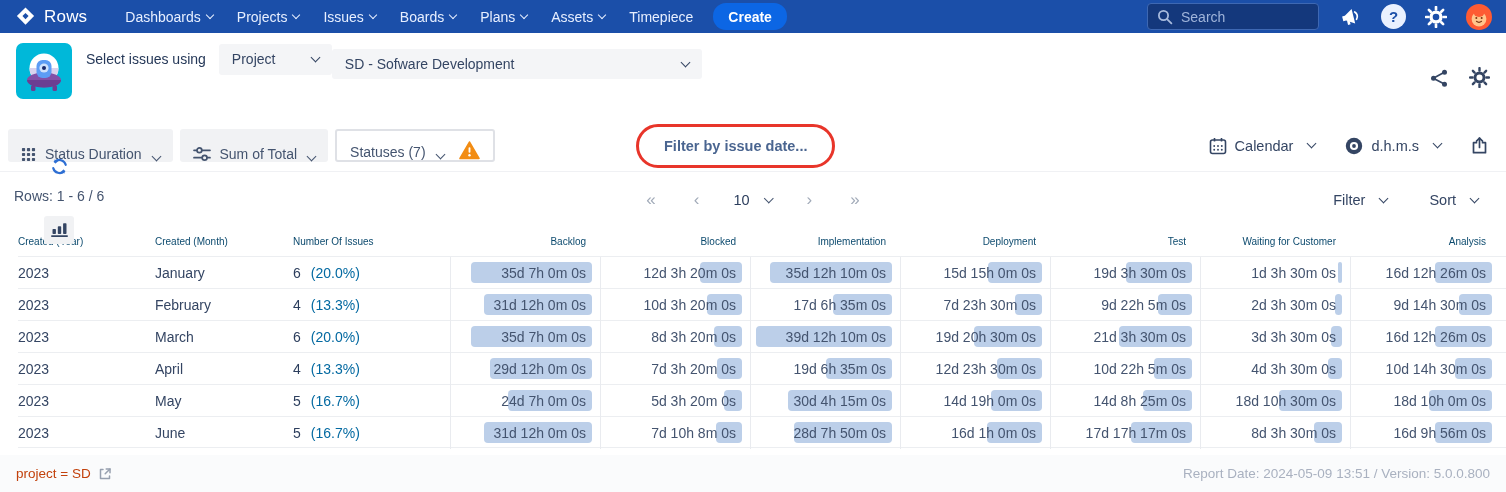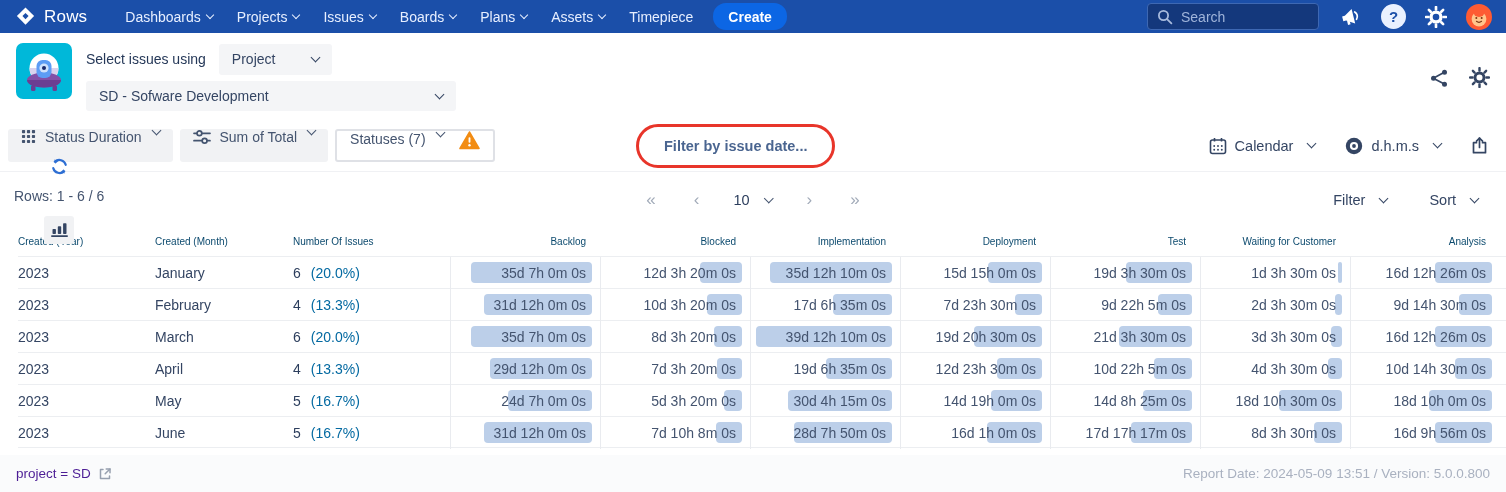--- a/index.html
+++ b/index.html
@@ -19,32 +19,32 @@
   .nav-right { margin-left: auto; display: flex; align-items: center; gap: 19px; }
   .searchbox { width: 172px; height: 27px; background: #14387C; border: 1.6px solid #3E68B3; border-radius: 4px; display: flex; align-items: center; padding: 0 9px; gap: 8px; }
   .searchbox input { background: transparent; border: none; outline: none; color: #DCE7FB; font-size: 14px; width: 120px; font-family: inherit; }
   .searchbox input::placeholder { color: #9FB4DA; }
   .nav-icon { display: flex; align-items: center; justify-content: center; cursor: pointer; }
   .help-circle { width: 25px; height: 25px; border-radius: 50%; background: #EAF1FF; color: #1B4FA9; font-weight: 700; font-size: 15px; display: flex; align-items: center; justify-content: center; }
 
   
   .app-header { display: flex; align-items: flex-start; padding: 10px 16px 0 16px; height: 88px; }
   .app-icon { width: 56px; height: 56px; flex: 0 0 56px; }
-  .sel-col { margin-left: 14px; display: flex; flex-direction: column; }
+  .sel-col { margin-left: 14px; display: flex; flex-direction: row; }
   .sel-row1 { display: flex; align-items: center; gap: 13px; height: 32px; }
   .sel-label { font-size: 14px; color: #253858; }
   .dd-btn { background: #F4F5F7; border: none; border-radius: 3px; height: 31px; display: flex; align-items: center; color: #344563; font-size: 14px; padding: 0 13px; cursor: pointer; font-family: inherit; }
   .dd-mode { width: 113px; justify-content: space-between; }
   .dd-project { width: 370px; justify-content: space-between; height: 30px; margin-top: 6px; }
   .hdr-actions { margin-left: auto; display: flex; align-items: center; gap: 20px; color: #344563; margin-top: 24px; }
 
   
   .toolbar { display: flex; align-items: center; padding: 8px 8px 9px 8px; position: relative; border-bottom: 1px solid #F0F1F4; }
   .tb-left { display: flex; align-items: center; gap: 7px; }
-  .tb-btn { height: 33px; display: flex; align-items: flex-start; gap: 9px; background: #F1F2F4; border: none; border-radius: 3px; color: #44546F; font-size: 14px; font-weight: 500; padding: 0 13px; cursor: pointer; font-family: inherit; }
+  .tb-btn { height: 33px; display: flex; align-items: flex-end; gap: 9px; background: #F1F2F4; border: none; border-radius: 3px; color: #44546F; font-size: 14px; font-weight: 500; padding: 0 13px; cursor: pointer; font-family: inherit; }
   .tb-btn .chev { margin-left: 2px; }
   .tb-btn-outline { background: #fff; border: 2px solid #DFE1E6; }
   .date-filter-wrap { position: absolute; left: 664px; top: 50%; transform: translateY(-50%); }
   .date-filter { background: transparent; border: none; color: #4A6590; font-size: 14.5px; font-weight: 600; cursor: pointer; font-family: inherit; white-space: nowrap; }
   .annotation-oval { position: absolute; left: -28px; right: -28px; top: -13px; bottom: -13px; border: 3px solid #E8352A; border-radius: 27px; pointer-events: none; }
   .tb-right { margin-left: auto; display: flex; align-items: center; gap: 30px; margin-right: 10px; }
   .tb-link { display: flex; align-items: center; gap: 8px; color: #344563; font-size: 14.5px; font-weight: 500; cursor: pointer; background: none; border: none; font-family: inherit; }
 
   
   .pager { display: flex; align-items: center; margin-top: 12px; height: 32px; padding: 0 14px; position: relative; }
@@ -67,21 +67,21 @@
   .trow:last-child { border-bottom: 1px solid #ECEEF1; }
   .td { font-size: 14px; color: #344563; height: 32px; line-height: 32px; white-space: nowrap; }
   .td.issues .cnt { color: #2C3E5D; }
   .td.issues .pct { color: #0369a1; margin-left: 10px; }
   .td.dur { border-left: 1px solid #E9EBEF; position: relative; text-align: right; padding-right: 14px; }
   .pill { position: absolute; right: 8px; top: 5px; height: 21px; border-radius: 4px; background: #BCCFE9; z-index: 0; }
   .dtext { position: relative; z-index: 1; color: #44546F; }
 
   
   .footerbar { margin-top: 7px; height: 37px; background: #FAFBFC; display: flex; align-items: center; justify-content: space-between; padding: 0 16px; }
-  .footer-left { display: flex; align-items: center; gap: 7px; color: #4c1d95; font-size: 13.5px; cursor: pointer; }
+  .footer-left { display: flex; align-items: center; gap: 7px; color: #c2410c; font-size: 13.5px; cursor: pointer; }
   .footer-right { color: #A9B1C0; font-size: 13.5px; }
 
   svg { display: block; }
 </style>
 </head>
 <body>
 
 <div class="app">
 
   <nav class="topnav">

